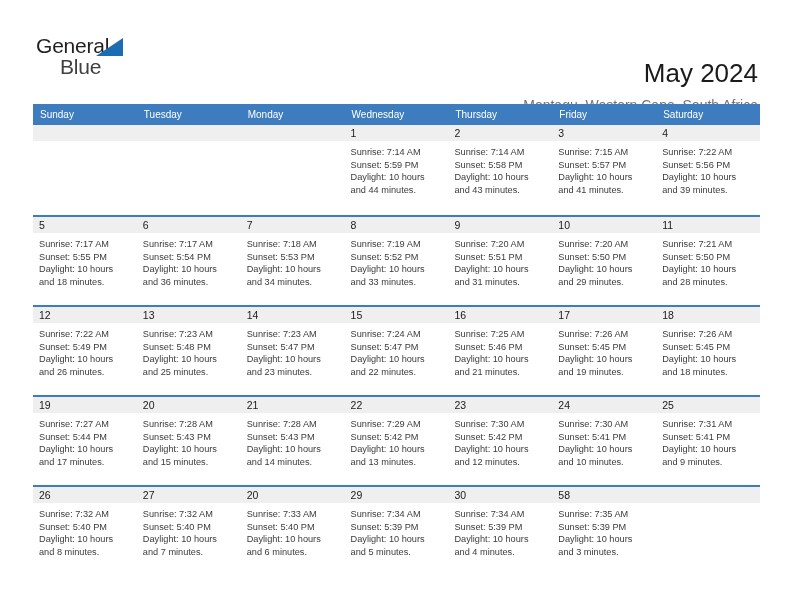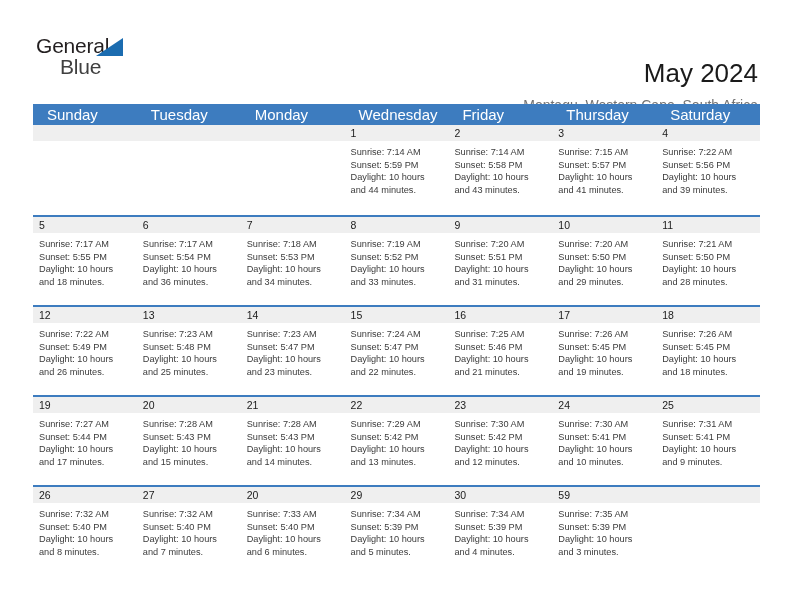--- a/index.html
+++ b/index.html
@@ -99,23 +99,23 @@
   }
 
   .dow-row {
     display: flex;
     background: #3d7cbf;
     height: 21px;
   }
   .dow-cell {
     flex: 1 1 0;
     color: #ffffff;
-    font-size: 15px;
+    font-size: 10px;
     line-height: 21px;
-    padding-left: 14px;
+    padding-left: 7px;
     box-sizing: border-box;
     white-space: nowrap;
     overflow: hidden;
   }
 
   .week-row {
     display: flex;
     height: 90px;
     border-top: 2px solid #3d7cbf;
     box-sizing: border-box;
@@ -173,22 +173,22 @@
     </div>
 
   </div>
 
   <div class="calendar">
     <div class="dow-row" id="dow-row">
         <div class="dow-cell">Sunday</div>
         <div class="dow-cell">Tuesday</div>
         <div class="dow-cell">Monday</div>
         <div class="dow-cell">Wednesday</div>
+        <div class="dow-cell">Thursday</div>
         <div class="dow-cell">Friday</div>
-        <div class="dow-cell">Thursday</div>
         <div class="dow-cell">Saturday</div>
       </div>
     <div id="weeks-container">
         <div class="week-row">
           <div class="day-cell empty">
             <div class="day-num-band"></div>
             <div class="day-body"></div>
           </div>
           <div class="day-cell empty">
             <div class="day-num-band"></div>
@@ -470,21 +470,21 @@
           <div class="day-cell">
             <div class="day-num-band">30</div>
             <div class="day-body">
               <div class="day-line">Sunrise: 7:34 AM</div>
               <div class="day-line">Sunset: 5:39 PM</div>
               <div class="day-line">Daylight: 10 hours</div>
               <div class="day-line">and 4 minutes.</div>
             </div>
           </div>
           <div class="day-cell">
-            <div class="day-num-band">59</div>
+            <div class="day-num-band">58</div>
             <div class="day-body">
               <div class="day-line">Sunrise: 7:35 AM</div>
               <div class="day-line">Sunset: 5:39 PM</div>
               <div class="day-line">Daylight: 10 hours</div>
               <div class="day-line">and 3 minutes.</div>
             </div>
           </div>
           <div class="day-cell empty">
             <div class="day-num-band"></div>
             <div class="day-body"></div>

